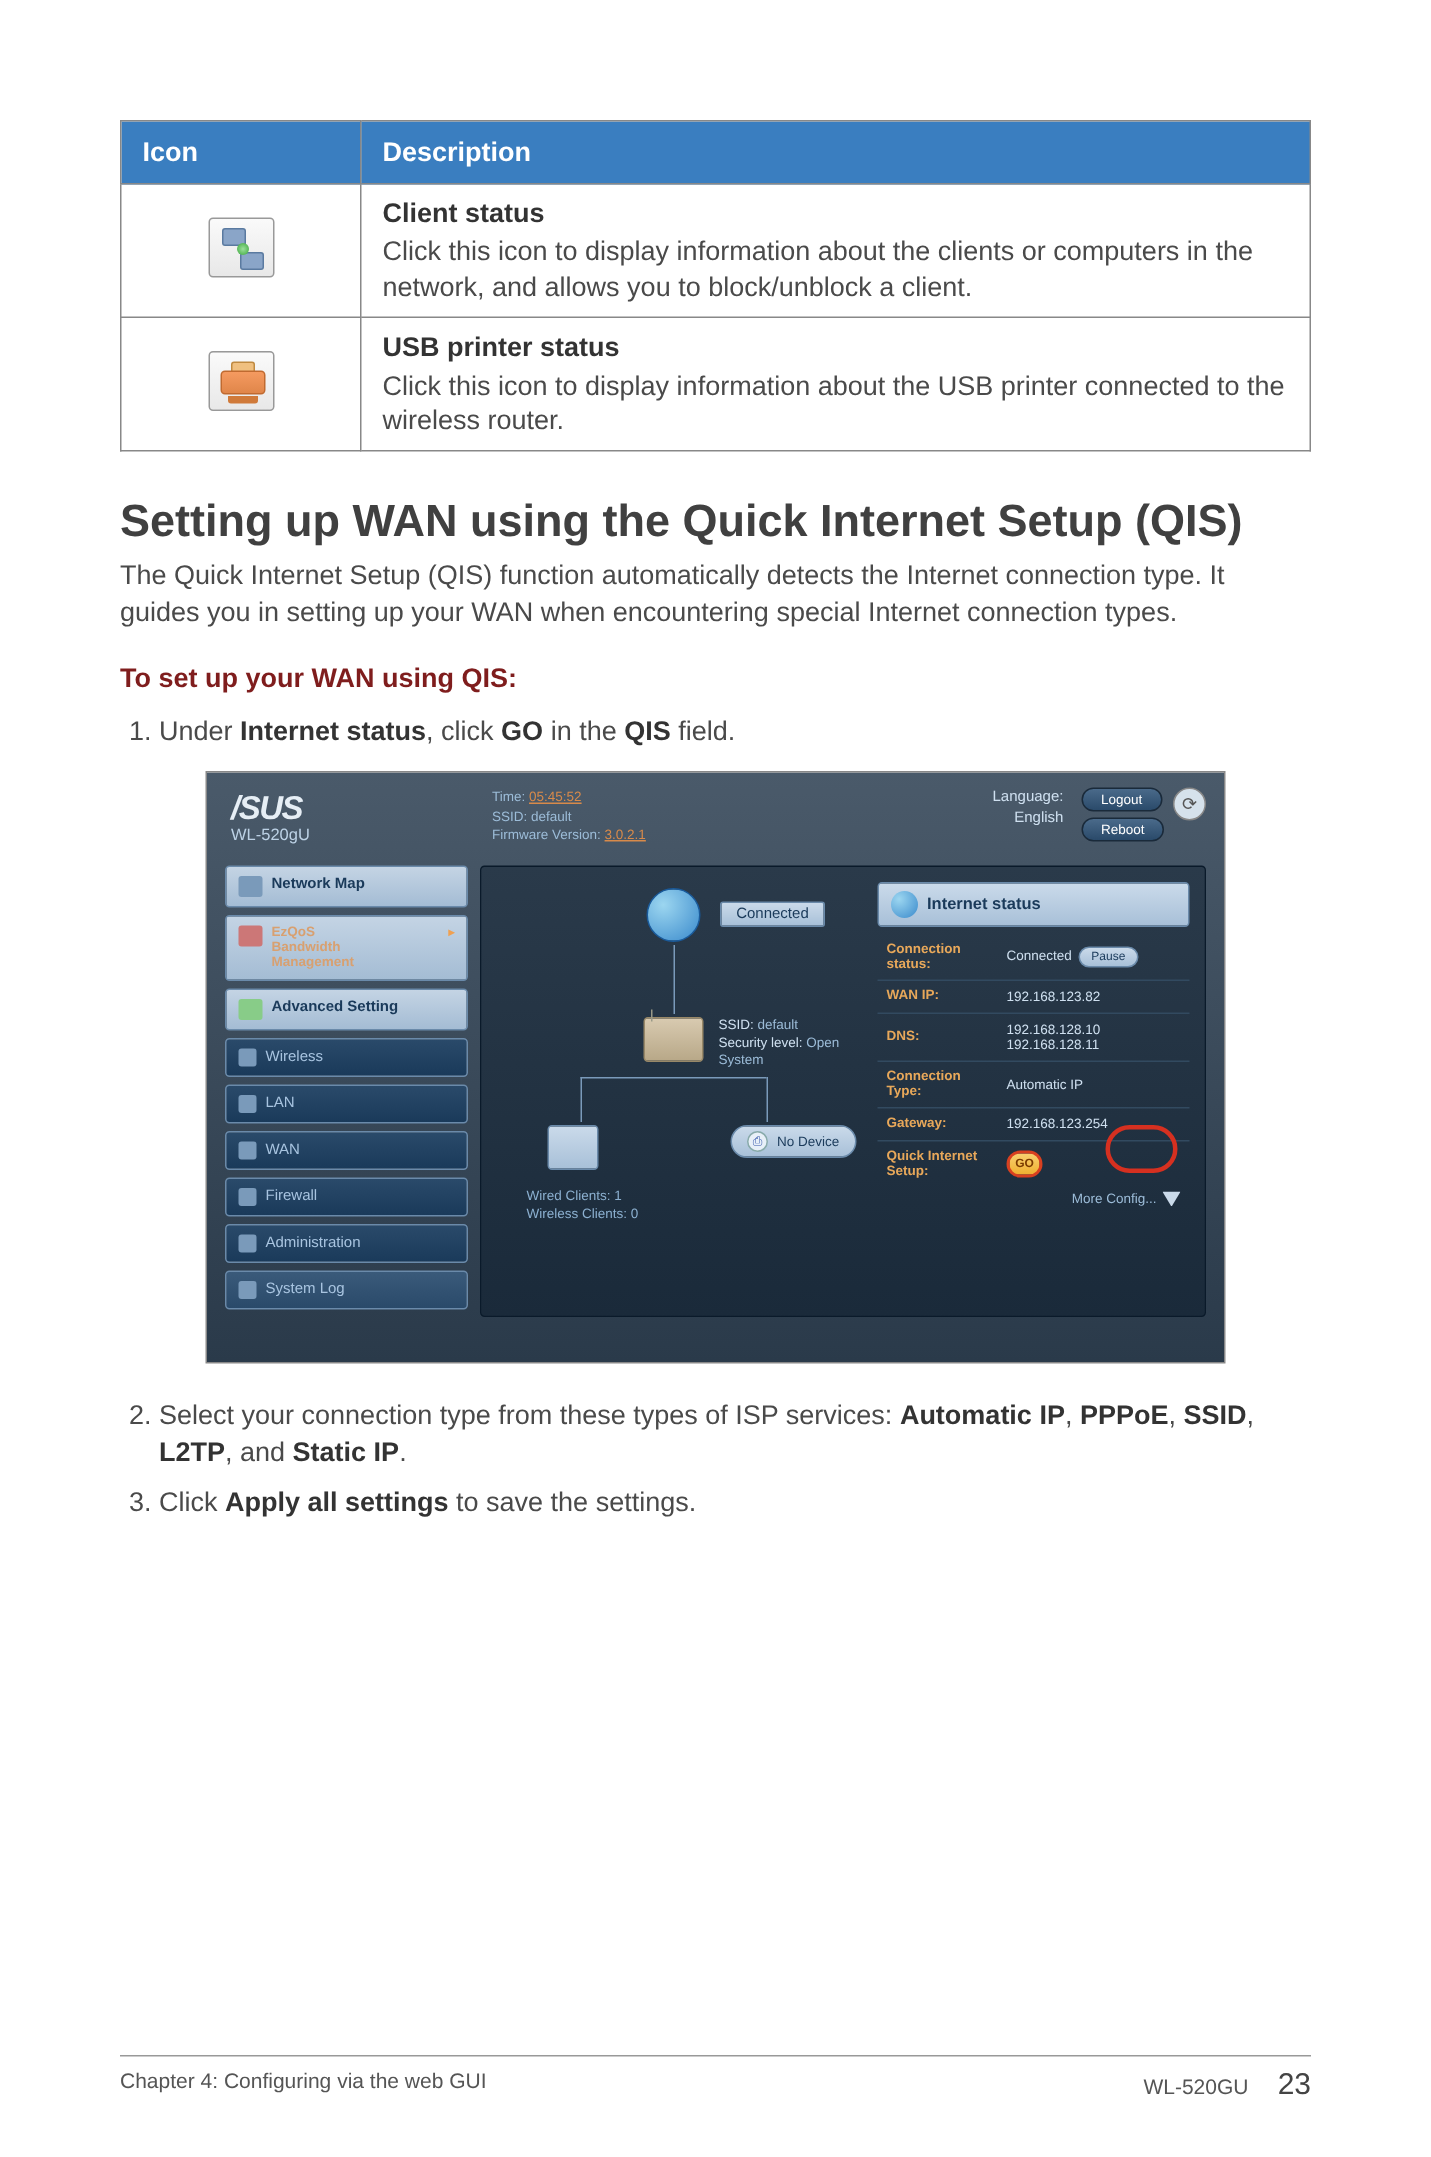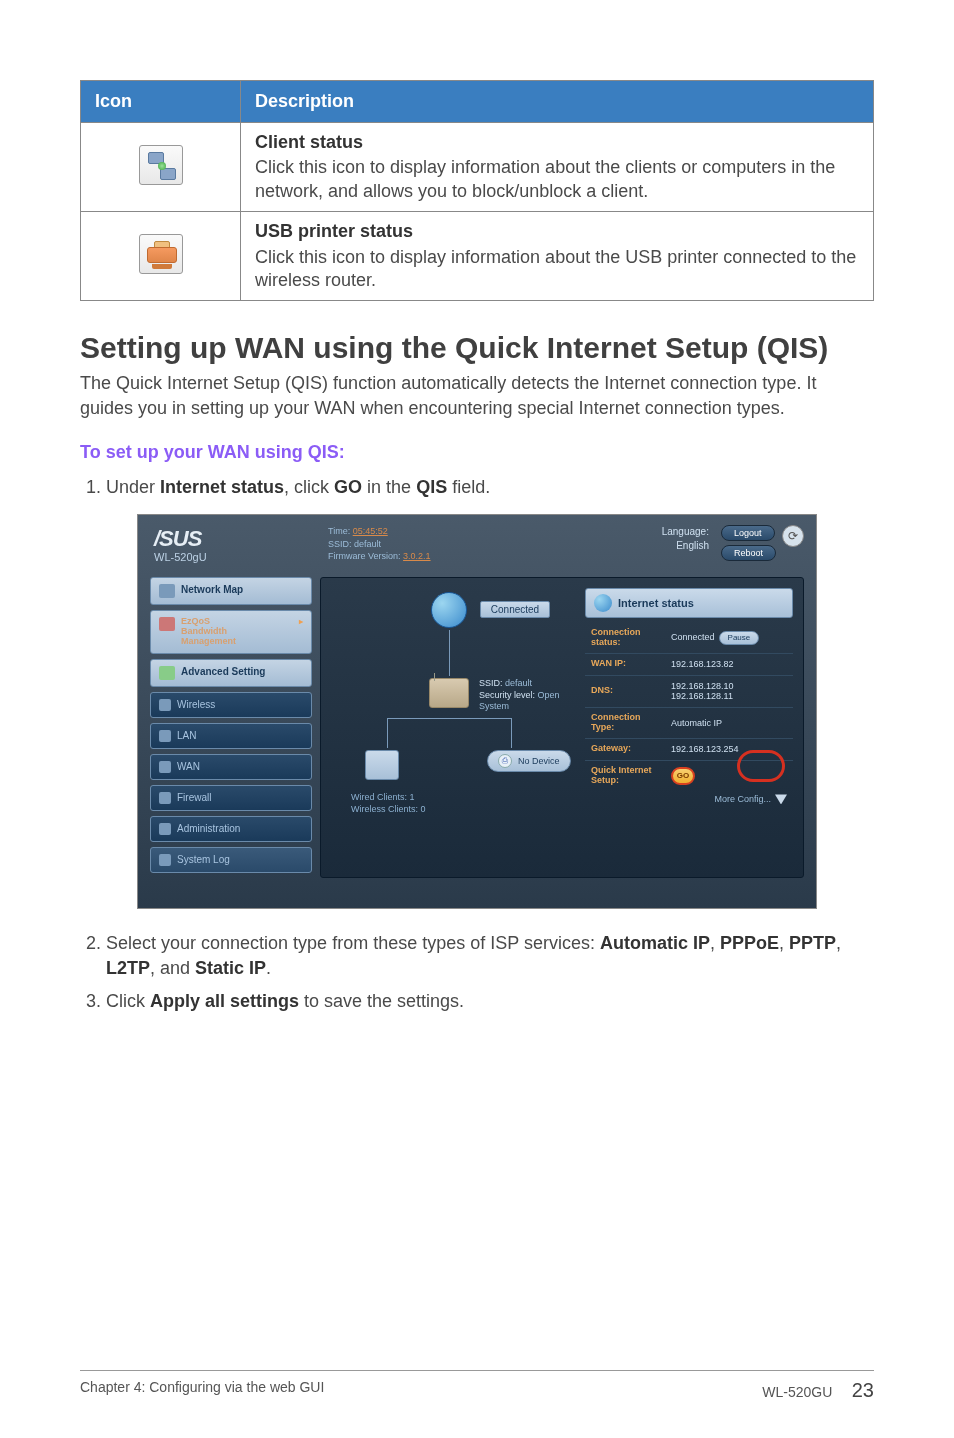--- a/index.html
+++ b/index.html
@@ -104,21 +104,21 @@
       margin-bottom: 6px;
     }
     p.lead {
       font-size: 18px;
       line-height: 1.35;
       margin-bottom: 22px;
     }
     .subhead {
       font-size: 18px;
       font-weight: bold;
-      color: #8b5cf6;
+      color: #7f1d1d;
       margin-bottom: 12px;
     }
     ol.steps {
       list-style: decimal;
       padding-left: 26px;
       font-size: 18px;
       line-height: 1.4;
     }
     ol.steps li { margin-bottom: 8px; color: #4a4a4a; }
     .b { font-weight: bold; color: #333; }
@@ -660,21 +660,21 @@
           </div>
         </div>
         <div class="red-ring"></div>
       </div>
     </div>
   </div>
 </div>
 
 <ol class="steps" start="2">
   <li>
-    <span>Select your connection type from these types of ISP services: </span><span class="b">Automatic IP</span><span>, </span><span class="b">PPPoE</span><span>, </span><span class="b">PPTP</span><span>, </span><span class="b">L2TP</span><span>, and </span><span class="b">Static IP</span><span>.</span>
+    <span>Select your connection type from these types of ISP services: </span><span class="b">Automatic IP</span><span>, </span><span class="b">PPPoE</span><span>, </span><span class="b">SSID</span><span>, </span><span class="b">L2TP</span><span>, and </span><span class="b">Static IP</span><span>.</span>
   </li>
   <li>
     <span>Click </span><span class="b">Apply all settings</span><span> to save the settings.</span>
   </li>
 </ol>
 
 <div class="footer">
   <span>Chapter 4: Configuring via the web GUI</span>
   <span>
     <span>WL-520GU</span>

